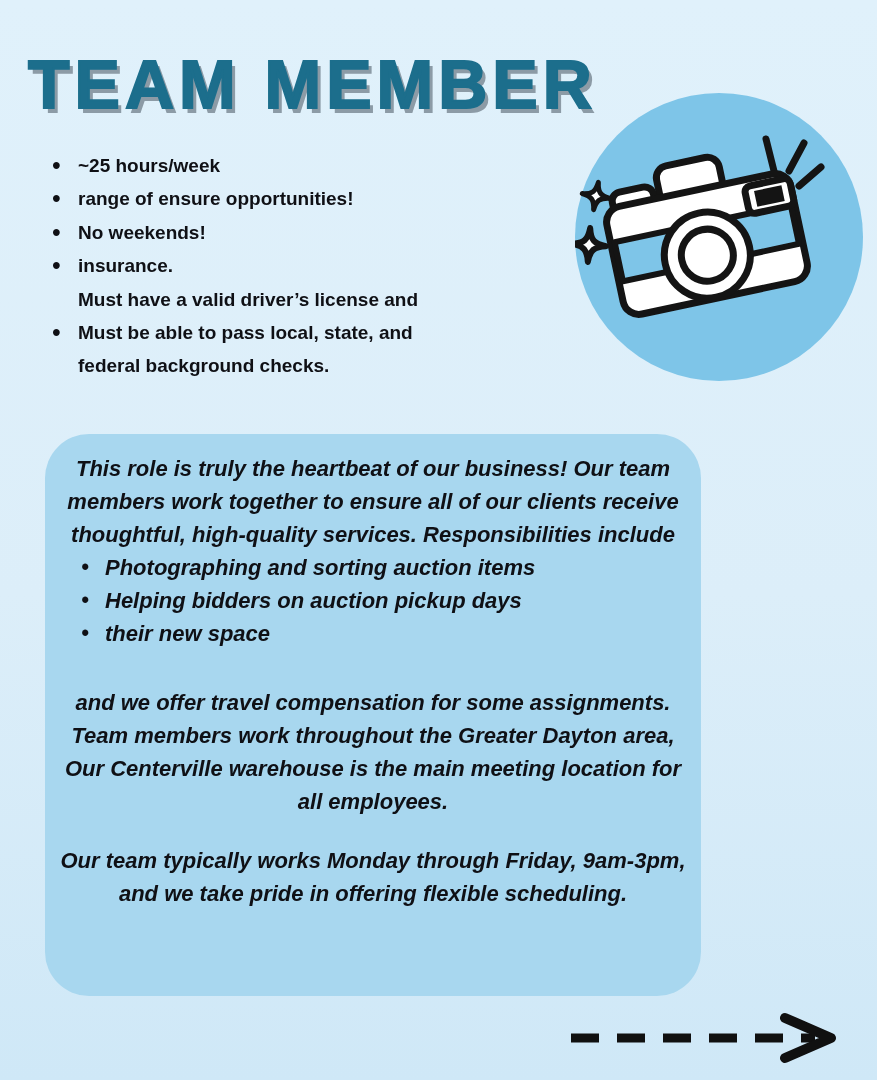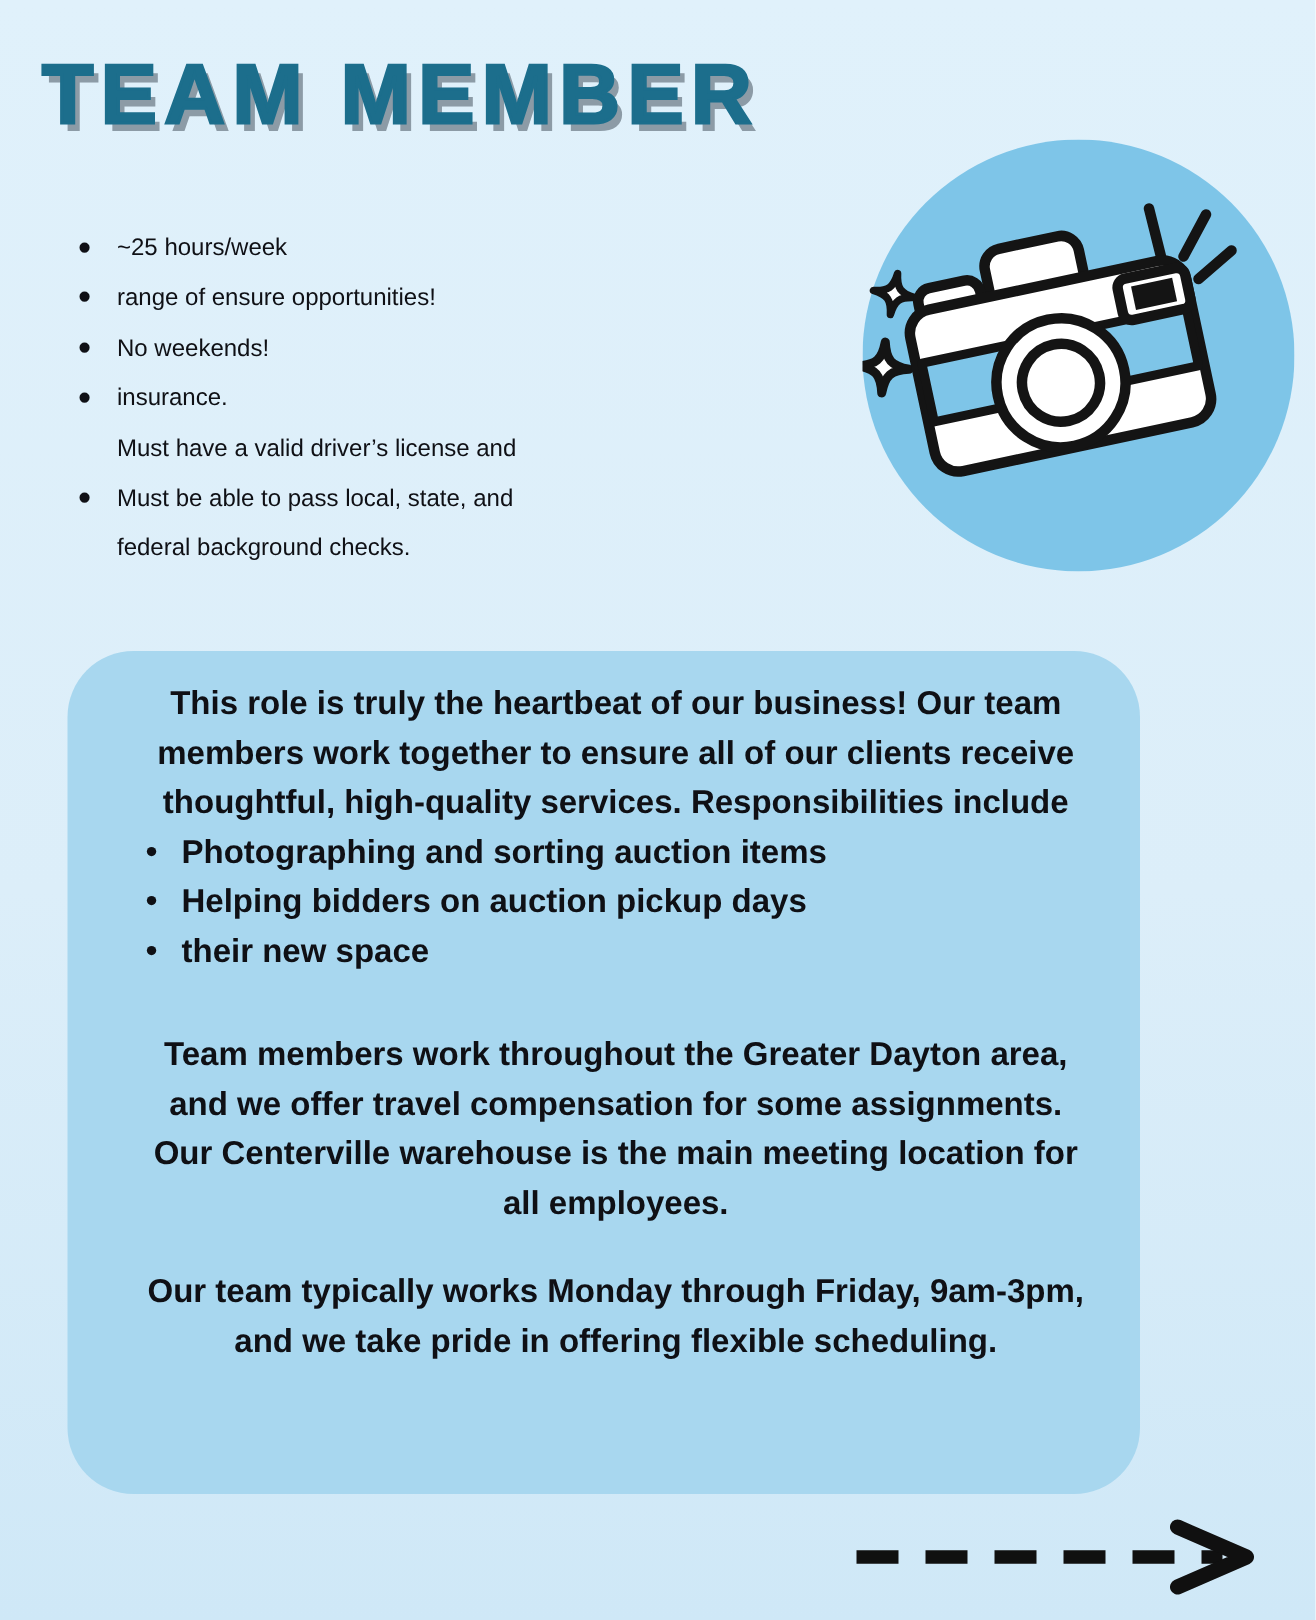--- a/index.html
+++ b/index.html
@@ -10,39 +10,40 @@
   }
   *{margin:0;padding:0;box-sizing:border-box;}
   html,body{width:877px;}
   body{font-family:"Liberation Sans","DejaVu Sans",sans-serif;}
   .page{
     position:relative;width:877px;height:1080px;overflow:hidden;
     background:linear-gradient(180deg,#e0f1fb 0%,var(--background) 55%,var(--background-bottom) 100%);
   }
   .photo-circle{position:absolute;left:575px;top:93px;width:288px;height:288px;z-index:1;}
   .title{
-    position:absolute;left:28px;top:32px;z-index:2;
-    font-size:56px;font-weight:700;letter-spacing:5px;line-height:1.1;
+    position:absolute;left:28px;top:47px;z-index:2;
+    font-size:68px;font-weight:700;letter-spacing:5px;line-height:1.1;
     color:var(--title);
     text-shadow:4px 5px 0 var(--title-shadow);
     -webkit-text-stroke:2px var(--title);
     white-space:nowrap;
   }
   .top-bullets{position:absolute;left:52px;top:149px;width:520px;z-index:2;color:var(--text);}
   .bullet-row{display:flex;align-items:flex-start;}
   .dot{
     flex:0 0 26px;width:26px;font-size:25px;line-height:33.4px;
     color:var(--text);text-align:left;
   }
   .bullet-text{flex:1;}
-  .top-bullets .ln{font-size:16px;font-weight:400;line-height:33.4px;white-space:nowrap;}
+  .top-bullets .ln{font-size:19px;font-weight:700;line-height:33.4px;white-space:nowrap;}
   .card{
-    position:absolute;left:45px;top:434px;width:715px;height:562px;z-index:1;
+    position:absolute;left:45px;top:434px;width:656px;height:562px;z-index:1;
     background:var(--card);border-radius:44px;color:var(--text);
-    padding:18px 14px 0 30px;
+    padding:18px 14px 0 14px;
+    font-style:italic;
   }
   .card .ln{font-size:22px;font-weight:700;line-height:33px;white-space:nowrap;}
   .center .ln{text-align:center;}
   .card-bullets{padding-left:22px;}
   .card-bullets .dot{flex:0 0 24px;width:24px;font-size:23px;line-height:33px;}
   .gap-lg{margin-top:36px;}
   .gap-md{margin-top:26px;}
   .arrow{position:absolute;left:565px;top:1012px;width:290px;height:52px;z-index:2;}
 </style>
 </head>
@@ -130,22 +131,22 @@
           </div>
         </div>
         <div class="bullet-row">
           <span class="dot">•</span>
           <div class="bullet-text">
             <div class="ln">their new space</div>
           </div>
         </div>
       </div>
     <div class="card-para center gap-lg">
+        <div class="ln">and we offer travel compensation for some assignments.</div>
         <div class="ln">Team members work throughout the Greater Dayton area,</div>
-        <div class="ln">and we offer travel compensation for some assignments.</div>
         <div class="ln">Our Centerville warehouse is the main meeting location for</div>
         <div class="ln">all employees.</div>
       </div>
     <div class="card-para center gap-md">
         <div class="ln">Our team typically works Monday through Friday, 9am-3pm,</div>
         <div class="ln">and we take pride in offering flexible scheduling.</div>
       </div>
   </div>
 
   <svg class="arrow" viewBox="0 0 290 52" aria-hidden="true">

